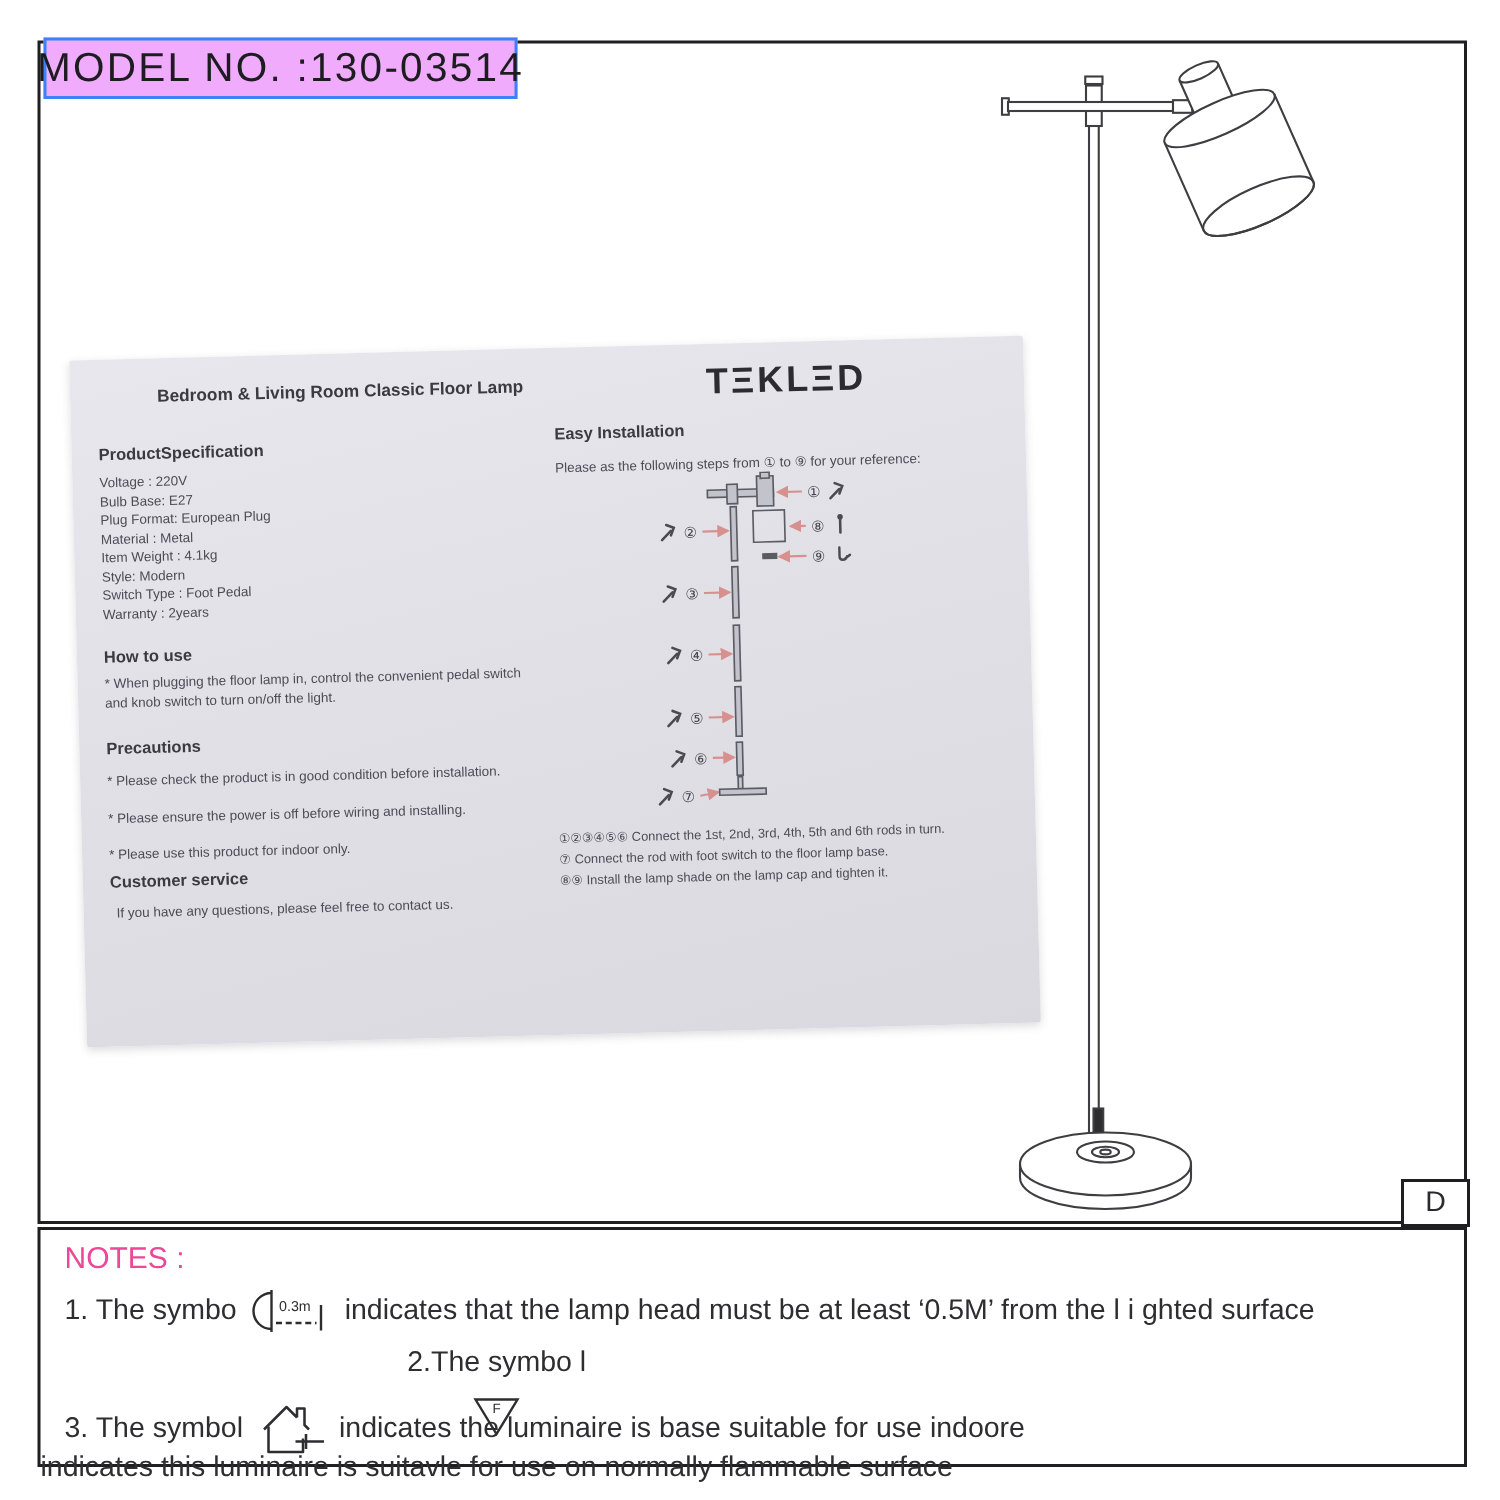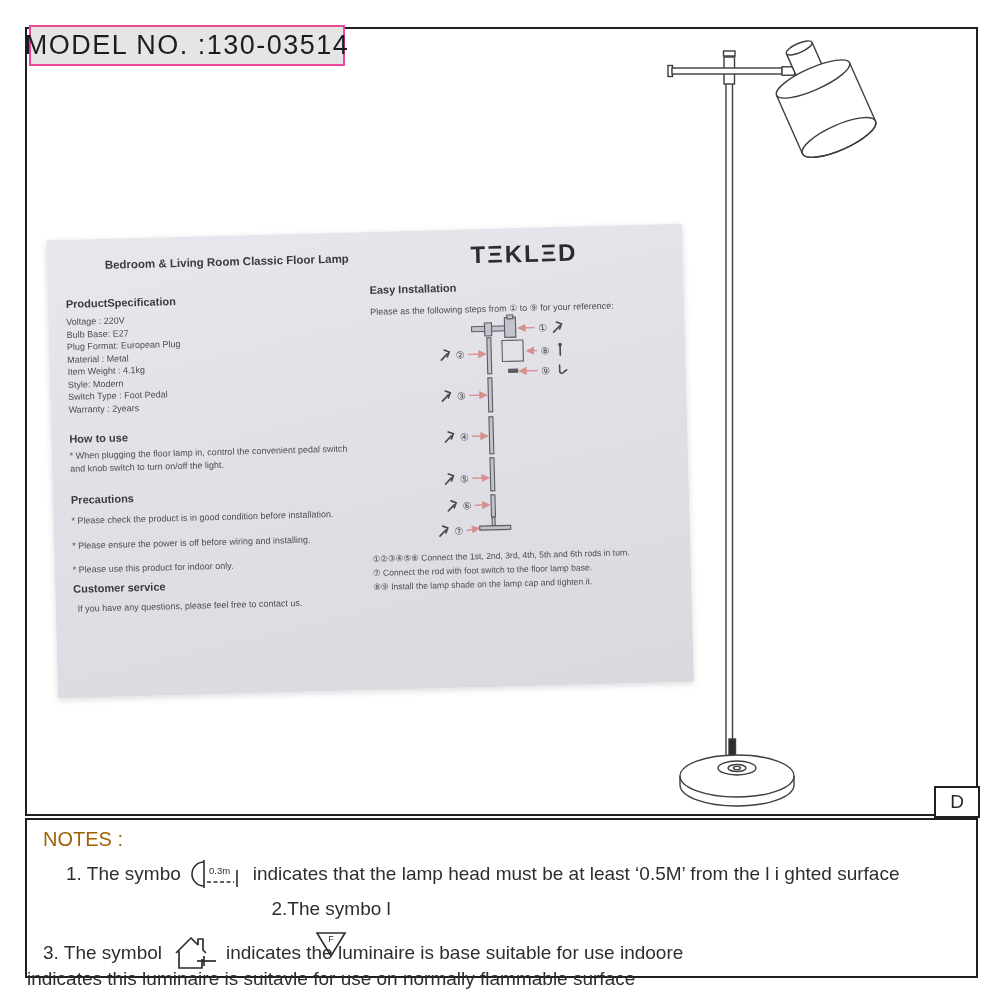--- a/index.html
+++ b/index.html
@@ -3,29 +3,29 @@
 <meta charset="utf-8">
 <style>
   html,body{margin:0;padding:0;}
   body{
     width:1000px;height:1000px;position:relative;background:#ffffff;
     font-family:"Liberation Sans", sans-serif;color:#2b2b2e;overflow:hidden;
   }
   .abs{position:absolute;}
   
   .page-border{left:25px;top:27px;width:949px;height:785px;border:2px solid #1f1f22;background:#fff;}
-  .model-box{left:29px;top:25px;width:312px;height:37px;background:#e5e5e5;border:2px solid #ec4899;
+  .model-box{left:29px;top:25px;width:312px;height:37px;background:#f0abfc;border:2px solid #3b82f6;
     display:flex;align-items:center;justify-content:center;}
   .model-box span{font-size:27px;font-weight:500;letter-spacing:1.5px;color:#1d1d20;white-space:nowrap;}
   .rev-box{left:934px;top:786px;width:42px;height:28px;background:#fff;border:2px solid #1f1f22;
     display:flex;align-items:center;justify-content:center;}
   .rev-box span{font-size:19px;color:#2a2a2e;}
   
   .notes-box{left:25px;top:818px;width:949px;height:156px;border:2px solid #1f1f22;background:#fff;}
-  .notes-heading{left:16px;top:8px;font-size:20px;color:#a16207;}
+  .notes-heading{left:16px;top:8px;font-size:20px;color:#ec4899;}
   .note-row{display:flex;align-items:center;gap:9px;font-size:19px;color:#2e2e31;white-space:nowrap;}
   .note-row svg{flex:0 0 auto;}
   
   .paper{left:52px;top:232px;width:636px;height:458px;transform:rotate(-1.5deg);
     background:linear-gradient(168deg,#e9e7ee 0%,#e2e0e7 45%,#dbd9e0 100%);
     box-shadow:0 2px 6px rgba(60,60,80,0.18);border-radius:2px;}
   .paper *{color:#4a4a52;}
   .p-title{left:58px;top:20px;font-size:11.5px;font-weight:bold;color:#3a3a40;}
   .p-logo{left:424px;top:12px;font-size:24px;font-weight:bold;letter-spacing:2px;color:#2c2c30;}
   .p-h{font-size:11px;font-weight:bold;color:#3a3a40;}
@@ -182,21 +182,21 @@
   </svg>
 
   <div class="abs inst-line" style="left:318px;top:320px;">①②③④⑤⑥ Connect the 1st, 2nd, 3rd, 4th, 5th and 6th rods in turn.</div>
   <div class="abs inst-line" style="left:318px;top:334px;">⑦ Connect the rod with foot switch to the floor lamp base.</div>
   <div class="abs inst-line" style="left:318px;top:348px;">⑧⑨ Install the lamp shade on the lamp cap and tighten it.</div>
 </div>
 
 <div class="abs notes-box">
   <div class="abs notes-heading">NOTES :</div>
 
-  <div class="abs note-row" style="left:16px;top:36px;margin-left:23px;">
+  <div class="abs note-row" style="left:16px;top:36px;">
     <span>1. The symbo</span>
     <svg width="54" height="36" viewBox="0 0 54 36">
       <g stroke="#2e2e31" stroke-width="1.6" fill="none">
         <path d="M14,6 A11.5,11.5 0 1 0 14,30"></path>
         <line x1="14" y1="4" x2="14" y2="32"></line>
         <line x1="17" y1="26" x2="44" y2="26" stroke-dasharray="4 2.5"></line>
         <line x1="47" y1="14" x2="47" y2="31"></line>
       </g>
       <text x="19" y="18" font-size="9.5" fill="#2e2e31">0.3m</text>
     </svg>

